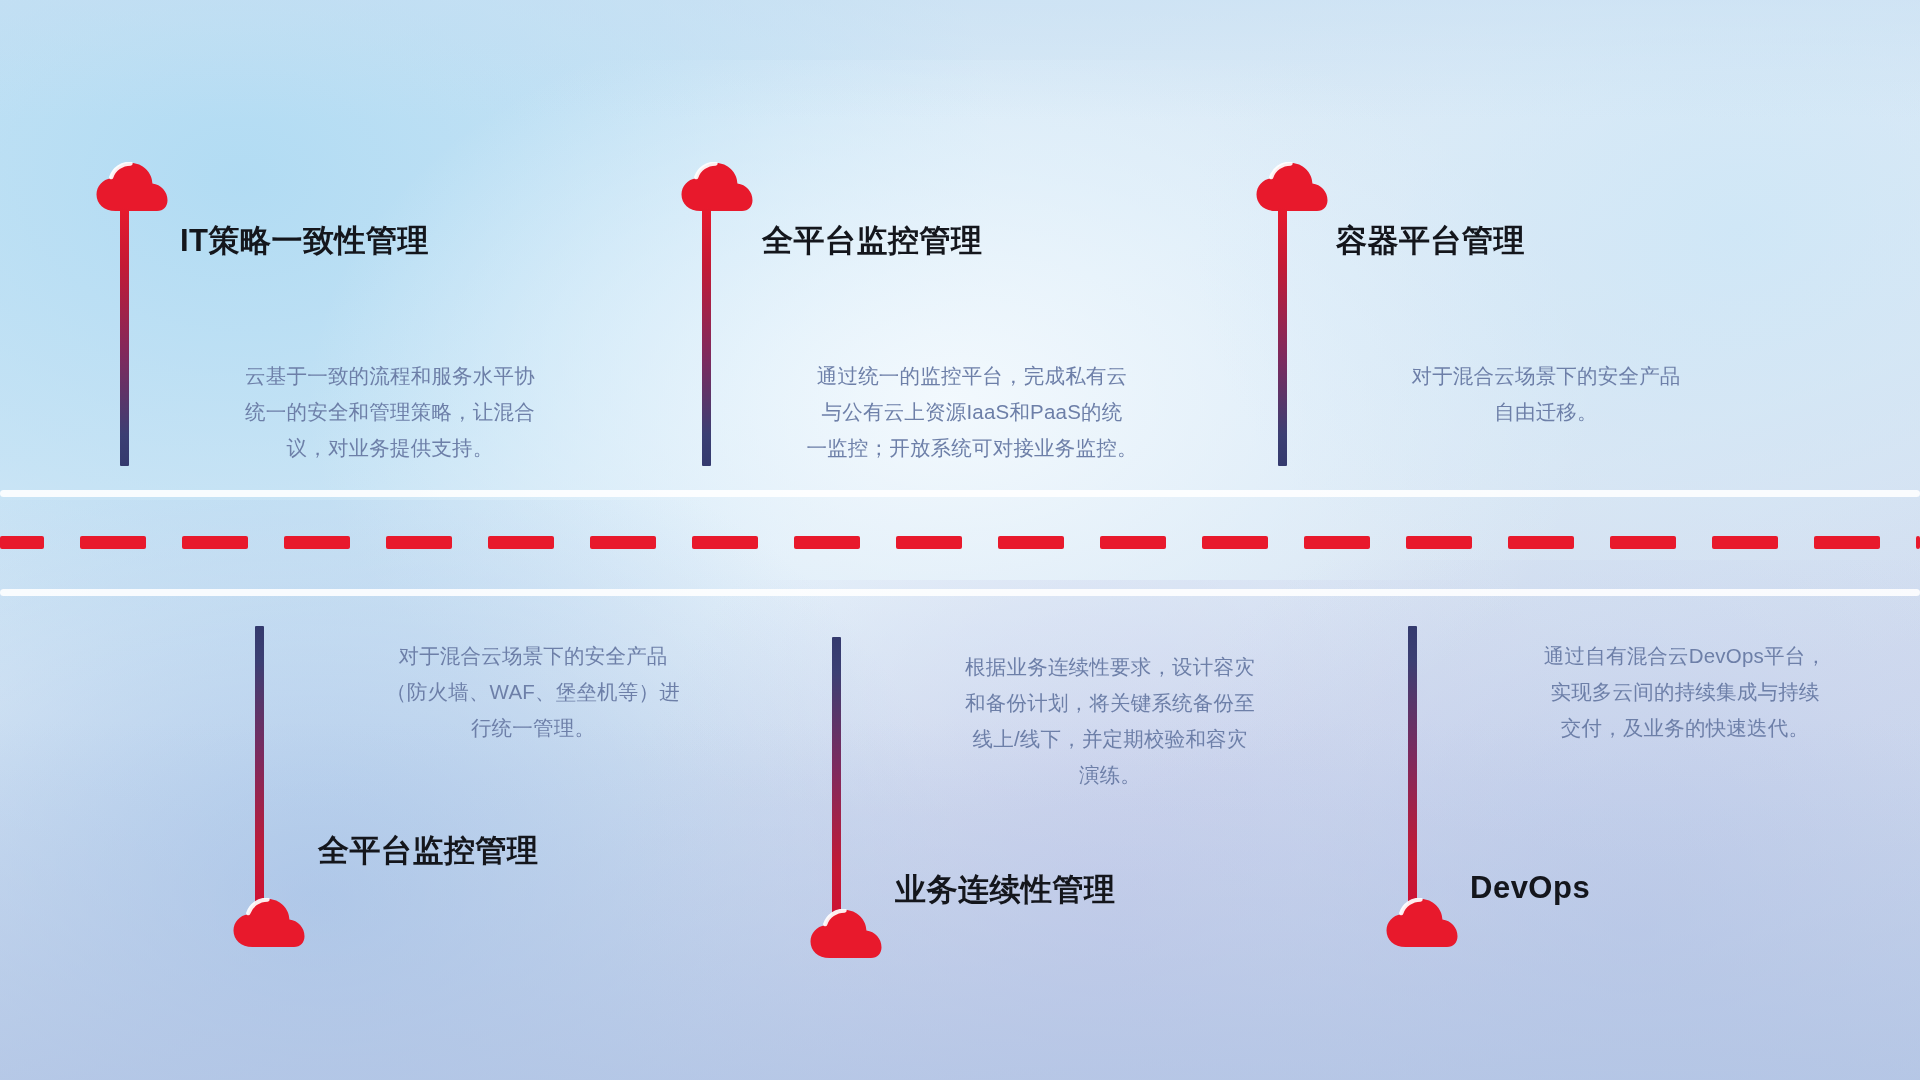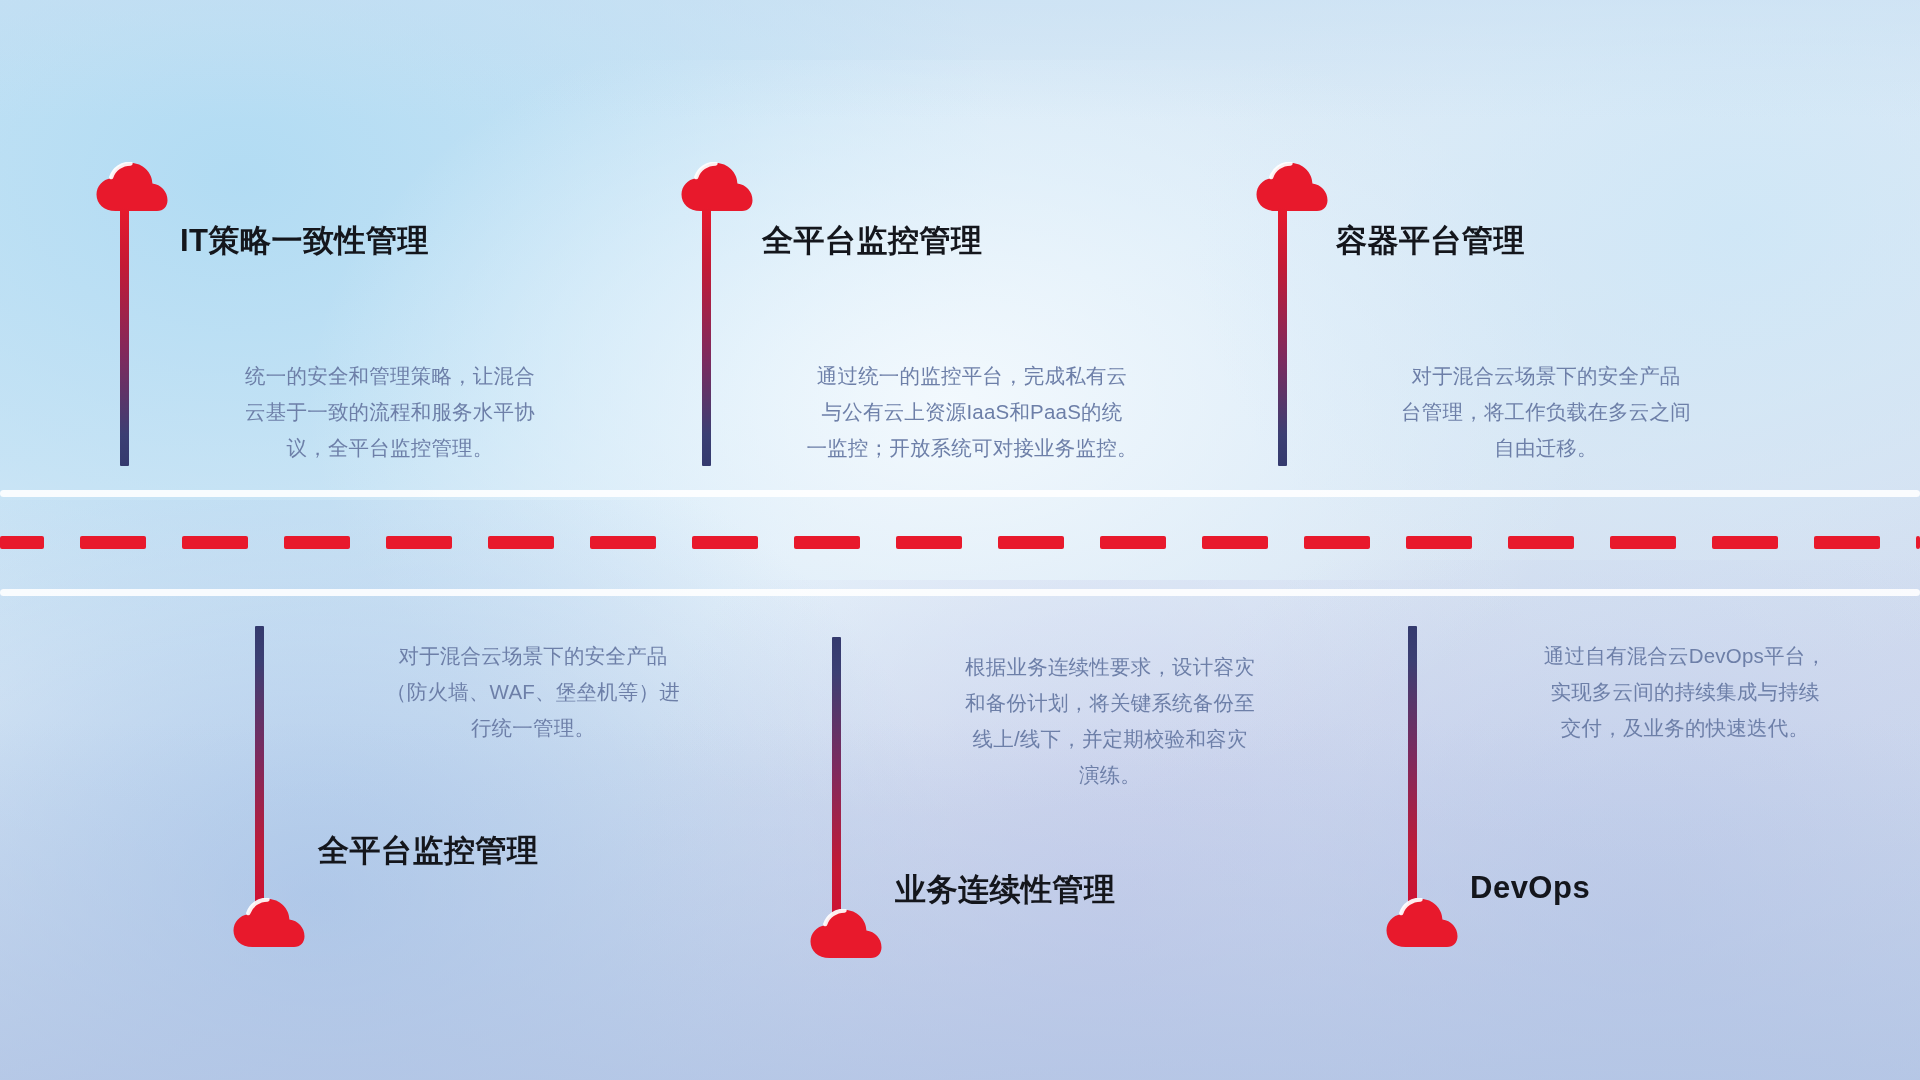--- a/index.html
+++ b/index.html
@@ -139,23 +139,23 @@
 <div class="col" id="col-top-0" style="left: 0px; top: 0px; width: 1920px; height: 500px;">
   <div class="cloud" style="left: 95px; top: 162px;">
     <svg viewBox="0 0 74 50" width="74" height="50" aria-hidden="true">
       <path d="M20.5 49 C8.8 49 1.5 41.5 1.5 32.5 C1.5 24.2 7.8 17.4 16 16.3 C18.3 7.3 26.4 1 36 1 C47.6 1 57 10.1 57.4 21.5 C66 22.6 72.5 29.6 72.5 38.2 C72.5 44.4 68.4 49 62 49 Z" fill="#e8192c"></path>
       <path d="M16.2 15.2 C19.0 7.0 26.7 1.6 35.6 1.6" fill="none" stroke="#ffffff" stroke-width="4.2" stroke-linecap="round" opacity="0.92"></path>
     </svg>
   </div>
   <div class="stem down" style="left: 120px; top: 208px; height: 258px;"></div>
   <div class="title" style="left: 180px; top: 220px;">IT策略一致性管理</div>
   <div class="body-text" style="left: 180px; top: 358px; width: 420px;">
+    <div>云基于一致的流程和服务水平协</div>
     <div>统一的安全和管理策略，让混合</div>
-    <div>云基于一致的流程和服务水平协</div>
-    <div>议，全平台监控管理。</div>
+    <div>议，对业务提供支持。</div>
   </div>
 </div>
 
 <div class="col" id="col-top-1" style="left: 0px; top: 0px; width: 1920px; height: 500px;">
   <div class="cloud" style="left: 680px; top: 162px;">
     <svg viewBox="0 0 74 50" width="74" height="50" aria-hidden="true">
       <path d="M20.5 49 C8.8 49 1.5 41.5 1.5 32.5 C1.5 24.2 7.8 17.4 16 16.3 C18.3 7.3 26.4 1 36 1 C47.6 1 57 10.1 57.4 21.5 C66 22.6 72.5 29.6 72.5 38.2 C72.5 44.4 68.4 49 62 49 Z" fill="#e8192c"></path>
       <path d="M16.2 15.2 C19.0 7.0 26.7 1.6 35.6 1.6" fill="none" stroke="#ffffff" stroke-width="4.2" stroke-linecap="round" opacity="0.92"></path>
     </svg>
   </div>
@@ -172,21 +172,20 @@
   <div class="cloud" style="left: 1255px; top: 162px;">
     <svg viewBox="0 0 74 50" width="74" height="50" aria-hidden="true">
       <path d="M20.5 49 C8.8 49 1.5 41.5 1.5 32.5 C1.5 24.2 7.8 17.4 16 16.3 C18.3 7.3 26.4 1 36 1 C47.6 1 57 10.1 57.4 21.5 C66 22.6 72.5 29.6 72.5 38.2 C72.5 44.4 68.4 49 62 49 Z" fill="#e8192c"></path>
       <path d="M16.2 15.2 C19.0 7.0 26.7 1.6 35.6 1.6" fill="none" stroke="#ffffff" stroke-width="4.2" stroke-linecap="round" opacity="0.92"></path>
     </svg>
   </div>
   <div class="stem down" style="left: 1278px; top: 208px; height: 258px;"></div>
   <div class="title" style="left: 1336px; top: 220px;">容器平台管理</div>
   <div class="body-text" style="left: 1336px; top: 358px; width: 420px;">
     <div>对于混合云场景下的安全产品</div>
-    <div>台管理，将工作负载在多云之间</div>
     <div>自由迁移。</div>
   </div>
 </div>
 
 <div class="col" id="col-bot-0" style="left: 0px; top: 0px; width: 1920px; height: 1080px;">
   <div class="body-text" style="left: 318px; top: 638px; width: 430px;">
     <div>对于混合云场景下的安全产品</div>
     <div>（防火墙、WAF、堡垒机等）进</div>
     <div>行统一管理。</div>
   </div>

